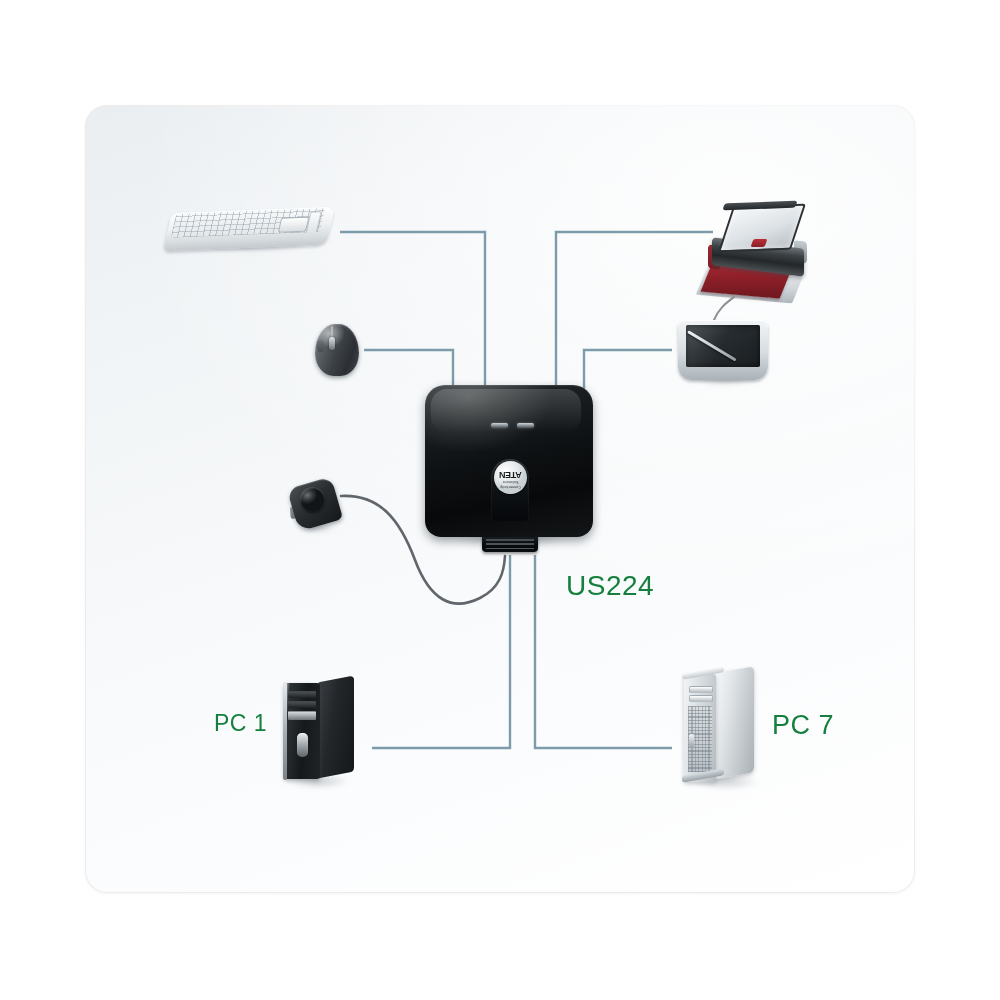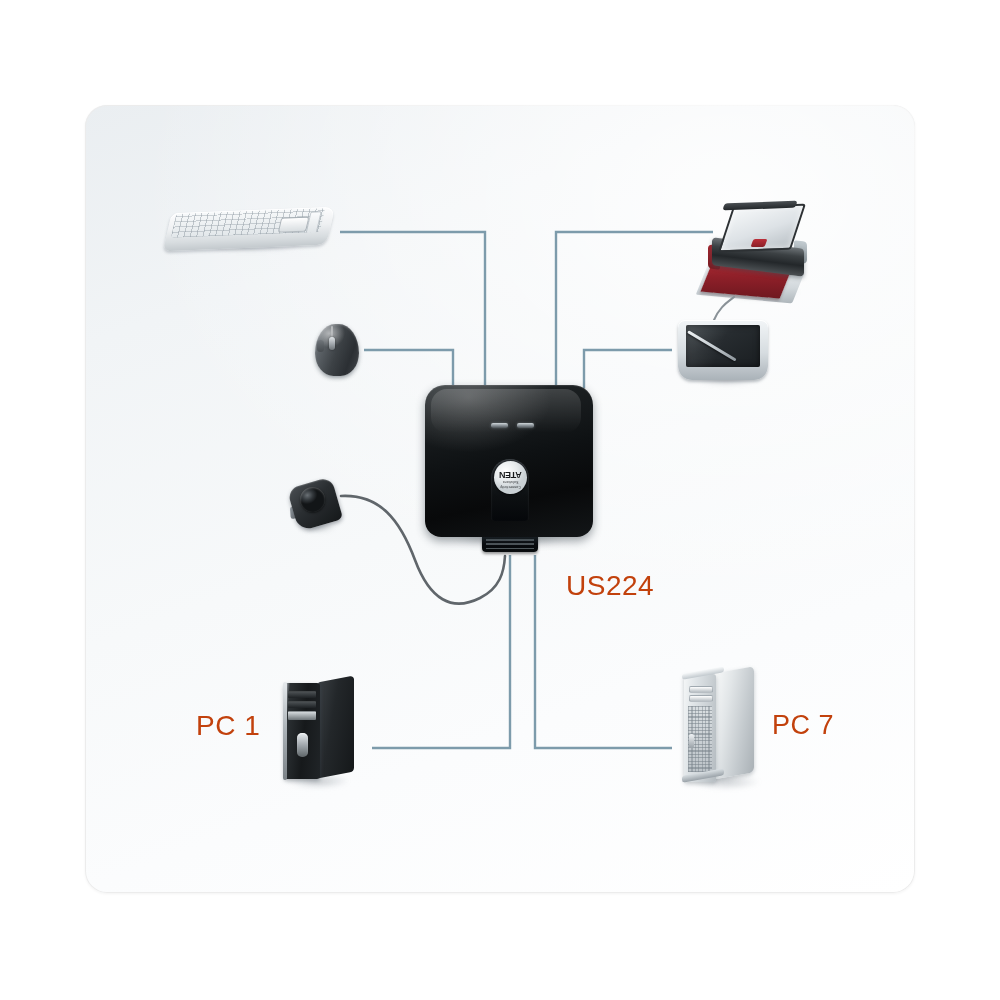--- a/index.html
+++ b/index.html
@@ -26,28 +26,28 @@
     background:radial-gradient(120% 90% at 78% 12%, rgba(255,255,255,.85) 0%, rgba(255,255,255,0) 60%);
     pointer-events:none;
   }
 
   
   .wires{position:absolute;left:0;top:0;width:1000px;height:1000px;pointer-events:none;}
 
   
   .lbl{
     position:absolute;
-    color:#c2410c;
+    color:#15803d;
     font-family:"Liberation Sans", sans-serif;
     font-weight:400;
     letter-spacing:.5px;
     white-space:nowrap;
   }
   #label-us224{left:566px;top:570px;font-size:28px;}
-  #label-pc1{left:196px;top:710px;font-size:28px;}
+  #label-pc1{left:214px;top:710px;font-size:23px;}
   #label-pc2{left:772px;top:710px;font-size:27px;}
 
   
   .dev{position:absolute;}
 
   
   #keyboard{left:168px;top:206px;width:166px;height:52px;}
   .kb-shadow{
     position:absolute;left:4px;top:30px;width:158px;height:18px;
     background:radial-gradient(50% 60% at 50% 50%, rgba(120,130,140,.30), rgba(120,130,140,0) 70%);

